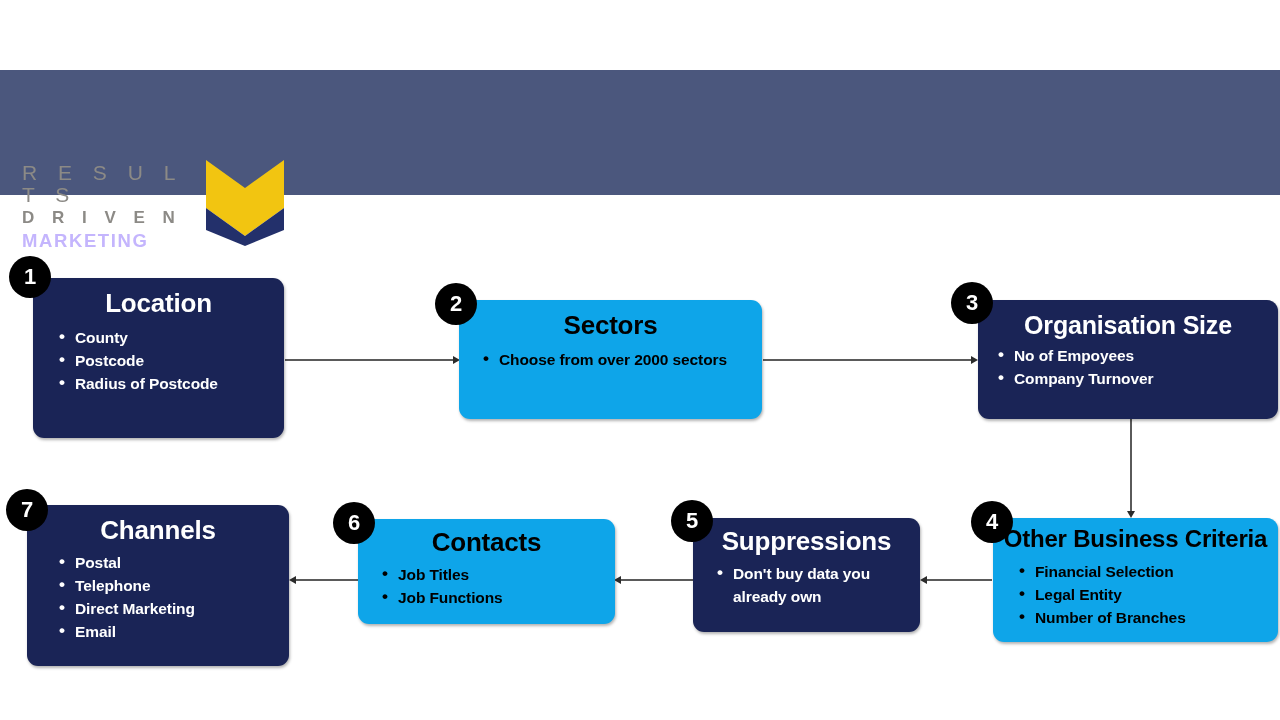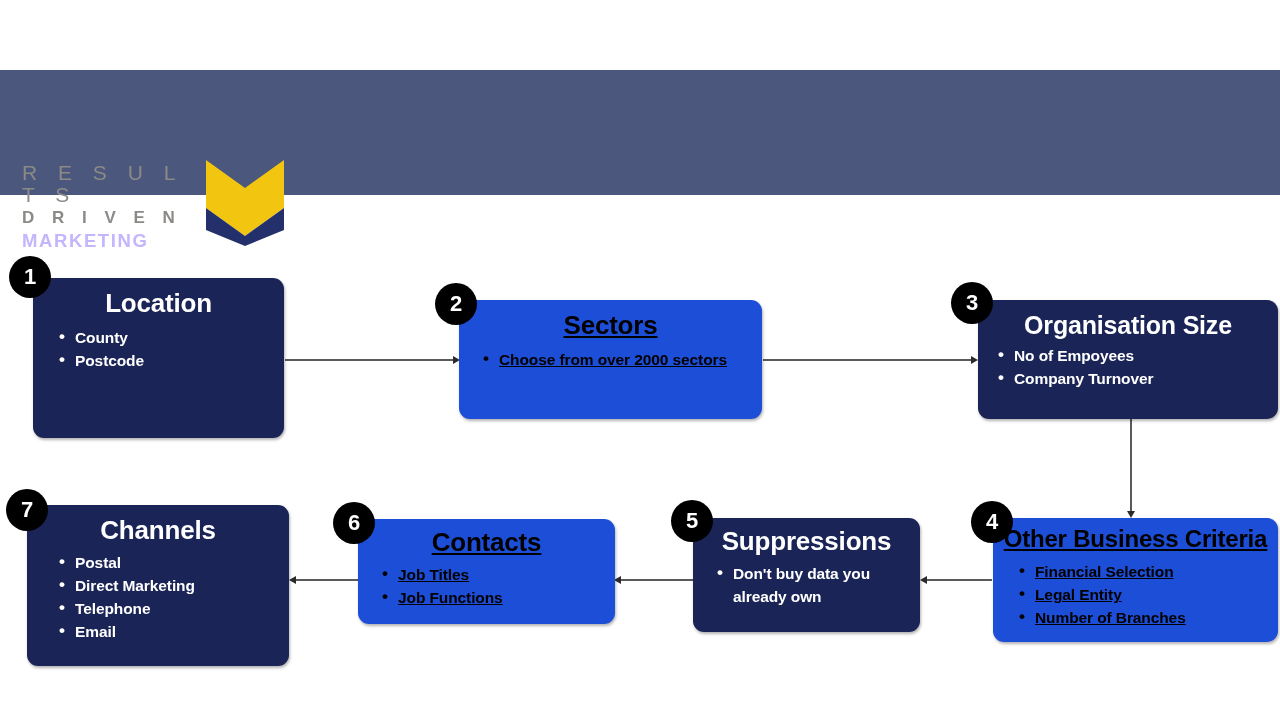--- a/index.html
+++ b/index.html
@@ -53,21 +53,21 @@
   }
 
   
   .box{
     position:absolute;
     border-radius:11px;
     padding:0;
     box-shadow:1px 2px 3px rgba(0,0,0,0.30);
   }
   .box.navy{ background:#1a2456; color:#ffffff; }
-  .box.gold{ background:#1d4ed8; color:#000000;text-decoration:underline; }
+  .box.gold{ background:#0ea5e9; color:#000000; }
 
   .box-title{
     text-align:center;
     font-weight:700;
     font-size:26px;
     line-height:30px;
     padding-top:10px;
     letter-spacing:-0.2px;
     white-space:nowrap;
   }
@@ -174,20 +174,21 @@
 
 <div class="conn-h" style="left:292px; top:579px; width:68px;"></div>
 <div class="arrow-l" style="left:289px; top:576px;"></div>
 
 <div class="badge" style="left:9px; top:256px;">1</div>
 <div class="box navy" style="left:33px; top:278px; width:251px; height:160px;">
   <div class="box-title">Location</div>
   <ul>
     <li>County</li>
     <li>Postcode</li>
+    <li>Radius of Postcode</li>
   </ul>
 </div>
 
 <div class="badge" style="left:435px; top:283px;">2</div>
 <div class="box gold" style="left:459px; top:300px; width:303px; height:119px;">
   <div class="box-title">Sectors</div>
   <ul style="padding-left:24px; padding-right:22px;">
     <li>Choose from over 2000 sectors</li>
   </ul>
 </div>
@@ -226,17 +227,17 @@
     <li>Job Titles</li>
     <li>Job Functions</li>
   </ul>
 </div>
 
 <div class="badge" style="left:6px; top:489px;">7</div>
 <div class="box navy" style="left:27px; top:505px; width:262px; height:161px;">
   <div class="box-title">Channels</div>
   <ul style="padding-left:32px; padding-top:6px;">
     <li>Postal</li>
+    <li>Telephone</li>
     <li>Direct Marketing</li>
-    <li>Telephone</li>
     <li>Email</li>
   </ul>
 </div>
 
 </body></html>

